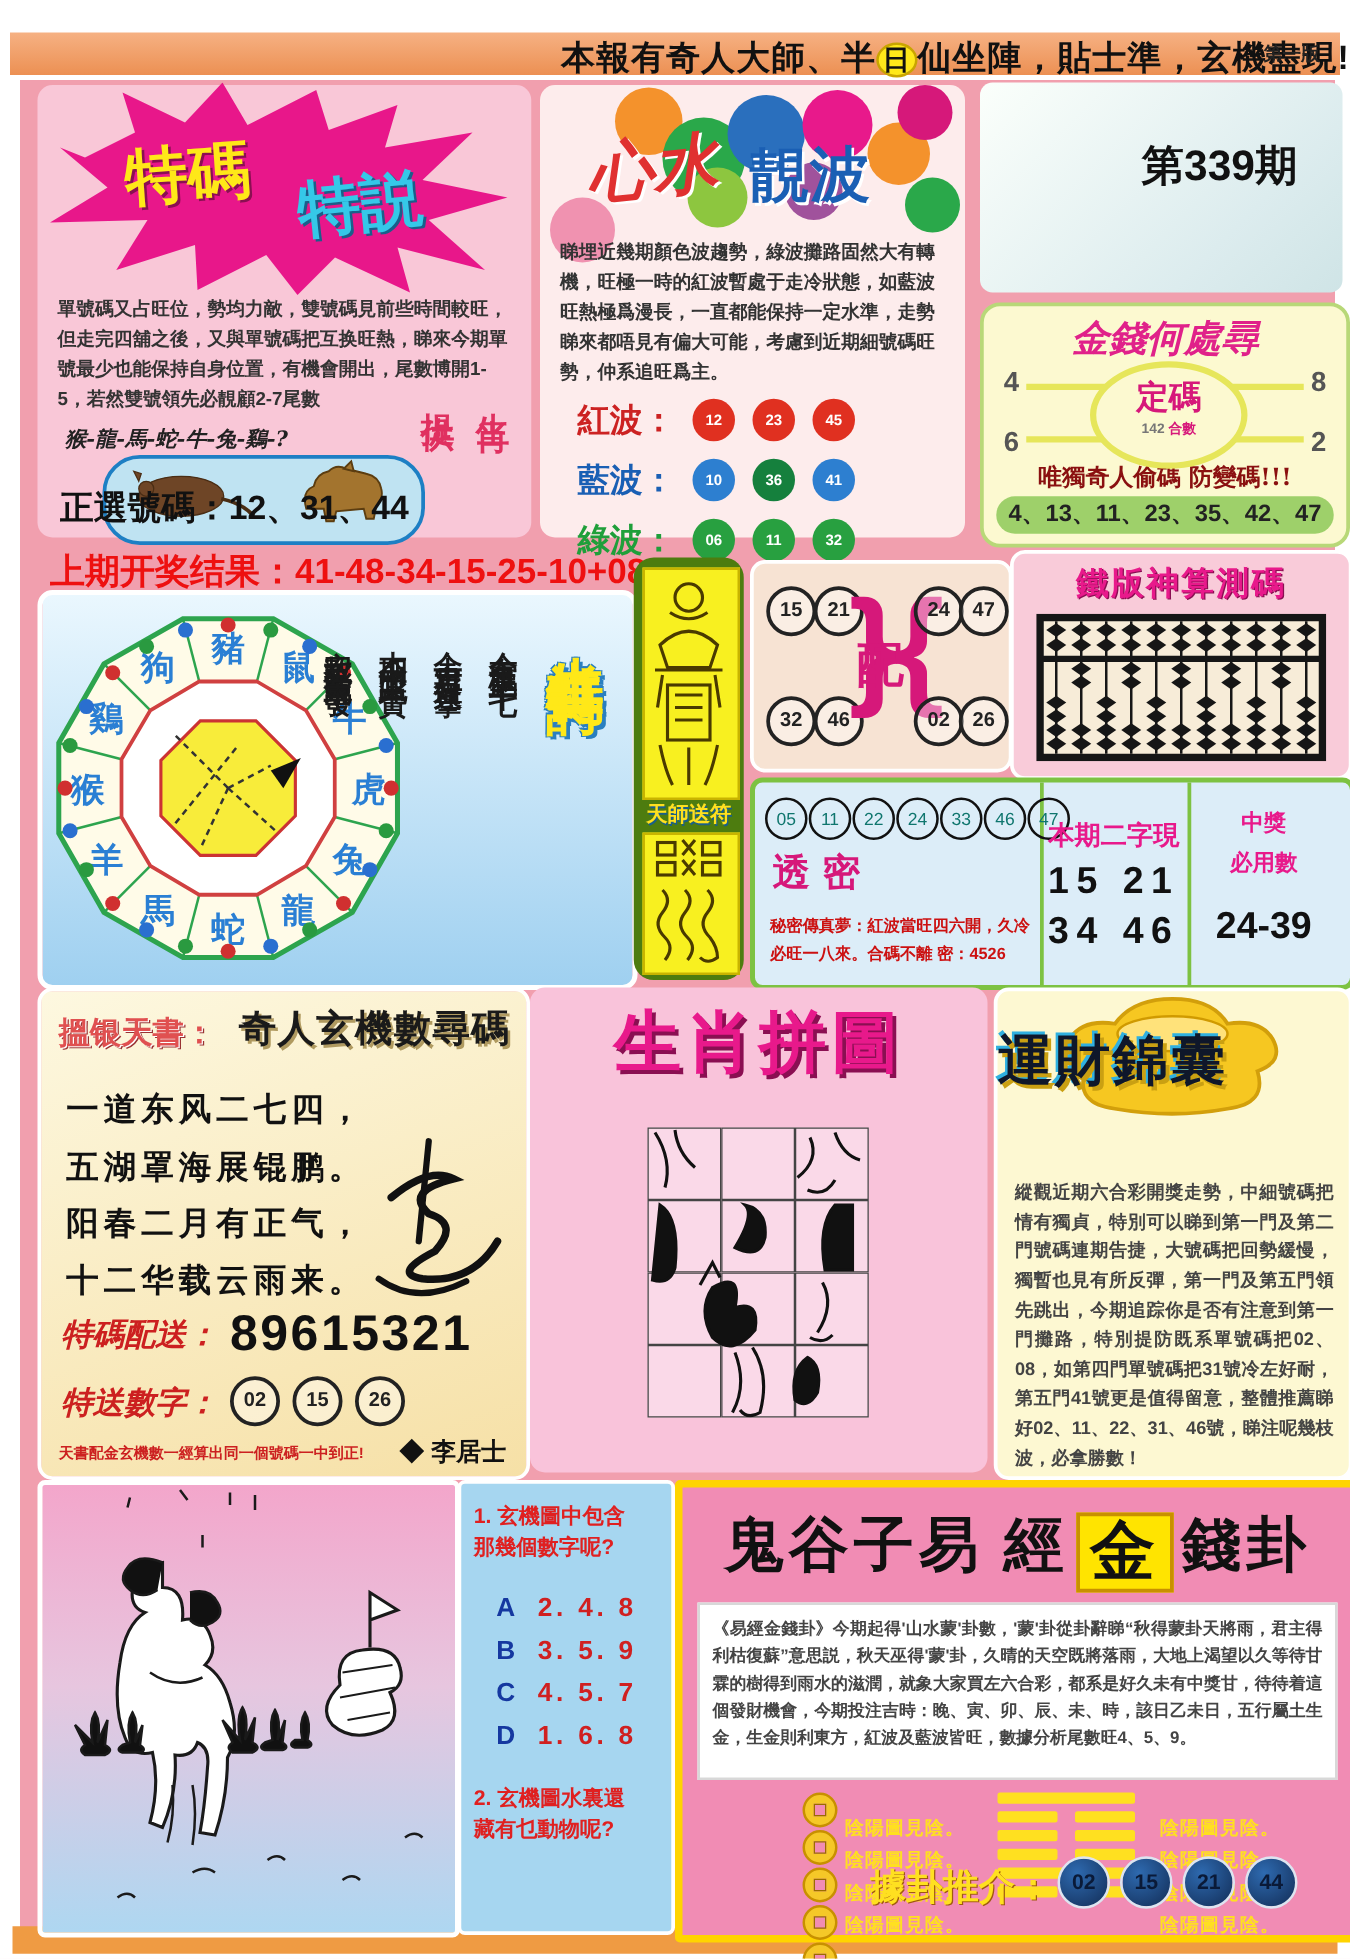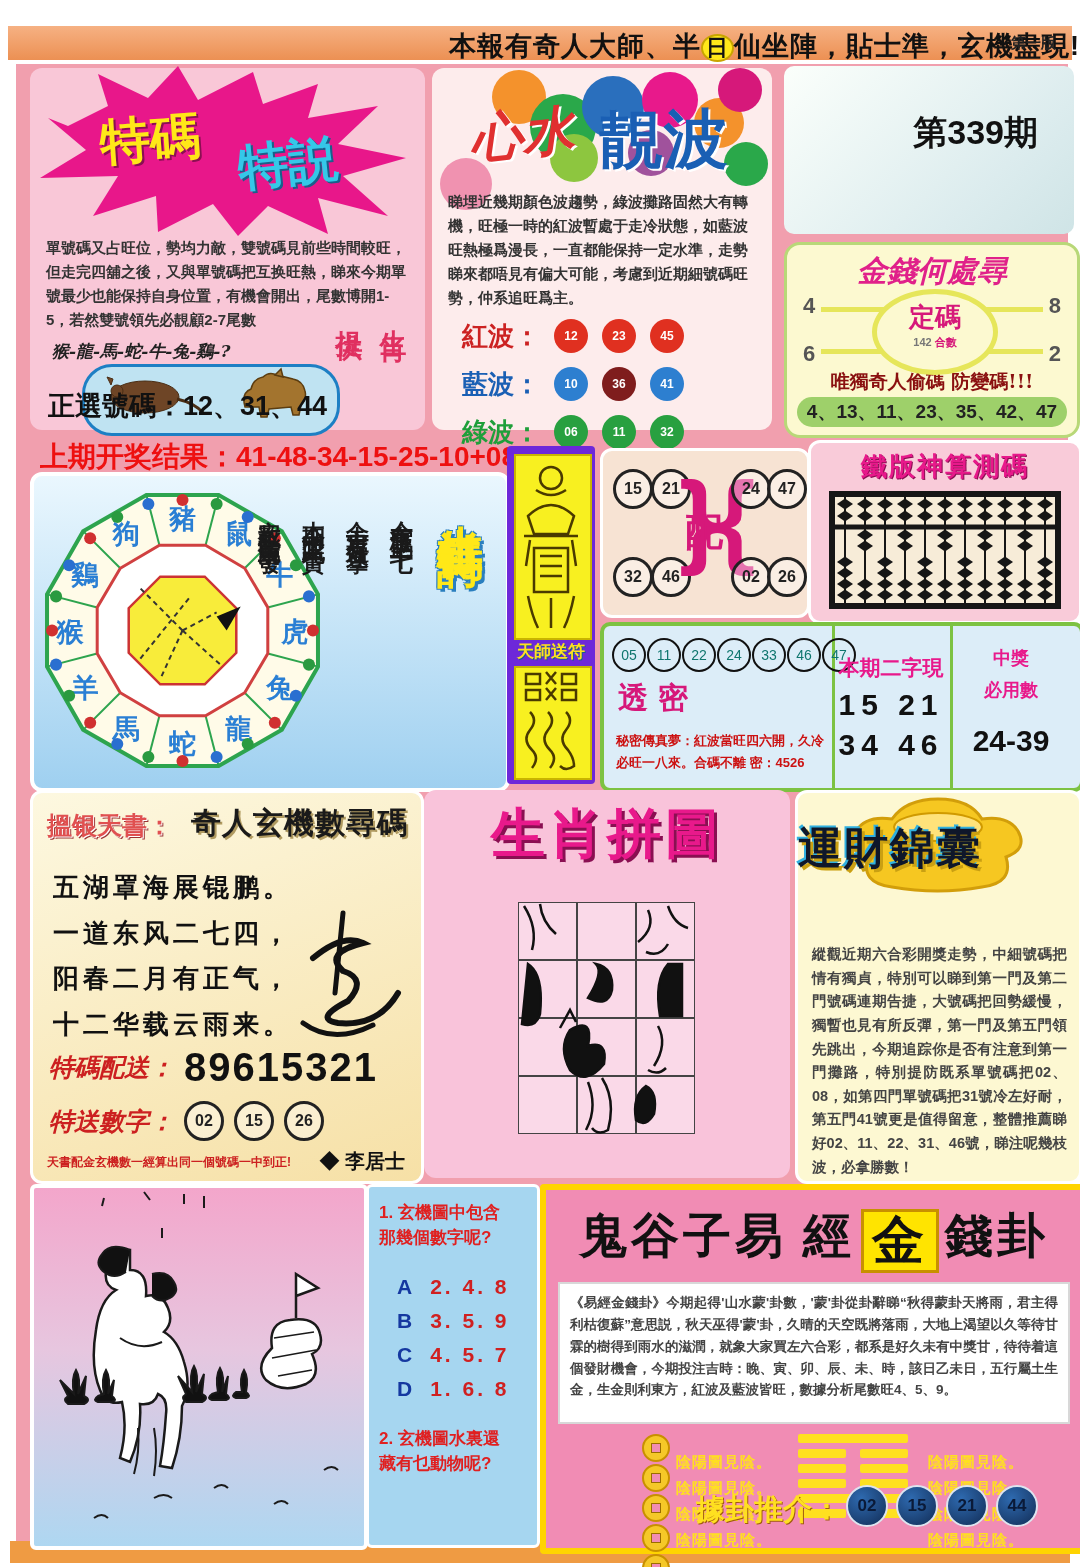--- a/index.html
+++ b/index.html
@@ -32,21 +32,21 @@
            border:3px solid #1d7fc4;border-radius:30px;}
   .provide{position:absolute;right:14px;top:240px;writing-mode:vertical-rl;color:#e03060;
            font-weight:900;font-size:27px;letter-spacing:6px;font-family:"DejaVu Serif",serif;}
   .provide div{margin-left:8px;}
   .selA{position:absolute;left:18px;bottom:6px;font-size:27px;font-weight:900;color:#111;}
   
   .panelB{left:432px;top:68px;width:340px;height:362px;background:#fdecec;}
   .dot{position:absolute;border-radius:50%;}
   .xs-t1{position:absolute;left:38px;top:32px;font-size:52px;font-weight:900;color:#e03030;
          text-shadow:2px 2px 0 #fff;transform:rotate(-6deg);font-family:"DejaVu Serif",serif;font-style:italic;z-index:3;}
-  .xs-t2{position:absolute;left:168px;top:28px;font-size:64px;font-weight:900;color:#1a5fb4;
+  .xs-t2{position:absolute;left:168px;top:40px;font-size:48px;font-weight:900;color:#1a5fb4;
          text-shadow:2px 2px 0 #fff;z-index:3;font-family:"Liberation Serif",serif;}
   .bodyB{position:absolute;left:16px;top:122px;width:310px;font-size:15px;line-height:1.6;
          font-weight:700;color:#333;}
   .waverow{position:absolute;left:30px;height:40px;display:flex;align-items:center;gap:14px;}
   .wlabel{font-size:26px;font-weight:900;font-family:"Liberation Serif",serif;}
   .ball{display:inline-flex;width:34px;height:34px;border-radius:50%;align-items:center;
         justify-content:center;color:#fff;font-weight:900;font-size:12px;}
   
   .panelC1{left:784px;top:66px;width:290px;height:168px;border-radius:10px;
            background:linear-gradient(135deg,#fbfffb,#dcecee 70%,#cfe4e6);}
@@ -71,21 +71,21 @@
   
   .panelD{left:30px;top:472px;width:472px;height:312px;border:4px solid #fff;
           background:linear-gradient(#eaf7fe,#9fd0f0);}
   .poem{position:absolute;right:88px;top:26px;height:262px;writing-mode:vertical-rl;
         font-family:"DejaVu Serif",serif;font-weight:700;font-size:23px;color:#1a1a1a;}
   .poem div{margin-left:13px;letter-spacing:5px;}
   .vtitle{position:absolute;right:14px;top:12px;writing-mode:vertical-rl;font-size:46px;
           font-weight:900;color:#ffe818;letter-spacing:4px;
           text-shadow:3px 3px 0 #2a7fbf,-1px -1px 0 #2a7fbf,1px -1px 0 #2a7fbf,-1px 1px 0 #2a7fbf;}
   
-  .panelE{left:507px;top:446px;width:88px;height:338px;background:#6d28d9;border-radius:4px;}
+  .panelE{left:507px;top:446px;width:88px;height:338px;background:#4d7c0f;border-radius:16px;}
   .tal-box{position:absolute;left:7px;width:74px;background:#f8f020;border:2px solid #c8b400;}
   .ts-label{position:absolute;left:0;right:0;top:194px;text-align:center;font-size:17px;
             font-weight:900;color:#ffe020;text-shadow:1px 1px 0 #1a5f8a;}
   
   .panelF{left:600px;top:448px;width:204px;height:164px;background:#f7e3d3;border:3px solid #fff;}
   .oc{display:inline-flex;width:34px;height:34px;border:3px solid #222;border-radius:50%;
       align-items:center;justify-content:center;font-size:16px;font-weight:900;color:#222;background:rgba(255,255,255,.4);}
   .brace{position:absolute;font-size:104px;color:#d6187a;font-weight:700;top:8px;}
   .pei-char{position:absolute;left:82px;top:56px;font-size:38px;font-weight:900;color:#d6187a;}
   
@@ -224,21 +224,21 @@
     <div class="bodyB">睇埋近幾期顏色波趨勢，綠波攤路固然大有轉機，旺極一時的紅波暫處于走冷狀態，如藍波旺熱極爲漫長，一直都能保持一定水準，走勢睇來都唔見有偏大可能，考慮到近期細號碼旺勢，仲系追旺爲主。</div>
     <div class="waverow" style="top:248px">
       <span class="wlabel" style="color:#cc2222">紅波：</span>
       <span class="ball" style="background:#e03020">12</span>
       <span class="ball" style="background:#e03020">23</span>
       <span class="ball" style="background:#e03020">45</span>
     </div>
     <div class="waverow" style="top:296px">
       <span class="wlabel" style="color:#1a5fb4">藍波：</span>
       <span class="ball" style="background:#2d7fd0">10</span>
-      <span class="ball" style="background:#7f1d1d">36</span>
+      <span class="ball" style="background:#15803d">36</span>
       <span class="ball" style="background:#2d7fd0">41</span>
     </div>
     <div class="waverow" style="top:344px">
       <span class="wlabel" style="color:#1f9f3a">綠波：</span>
       <span class="ball" style="background:#28a040">06</span>
       <span class="ball" style="background:#28a040">11</span>
       <span class="ball" style="background:#28a040">32</span>
     </div>
   </div>
 
@@ -507,22 +507,22 @@
       <div class="by-t" style="top:20px">中獎</div>
       <div class="by-t" style="top:52px">必用數</div>
       <div class="by-v">24-39</div>
     </div>
   </div>
 
   <div class="panel panelI">
     <div class="wy-label">搵银天書：</div>
     <div class="wy-title">奇人玄機數尋碼</div>
     <div class="wy-poem">
+      <div>一道东风二七四，</div>
       <div>五湖罩海展锟鹏。</div>
-      <div>一道东风二七四，</div>
       <div>阳春二月有正气，</div>
       <div>十二华载云雨来。</div>
     </div>
     <svg width="120" height="150" viewBox="0 0 120 150" style="position:absolute;right:18px;top:110px">
       <g stroke="#111" fill="none" stroke-linecap="round">
         <path d="M60,10 L52,90" stroke-width="5"></path>
         <path d="M30,55 q30,-25 50,-15 q-40,10 -20,28 q25,8 5,30 q-35,18 -10,22 q40,4 60,-30" stroke-width="6"></path>
         <path d="M20,120 q30,22 70,2" stroke-width="5"></path>
       </g>
     </svg>

